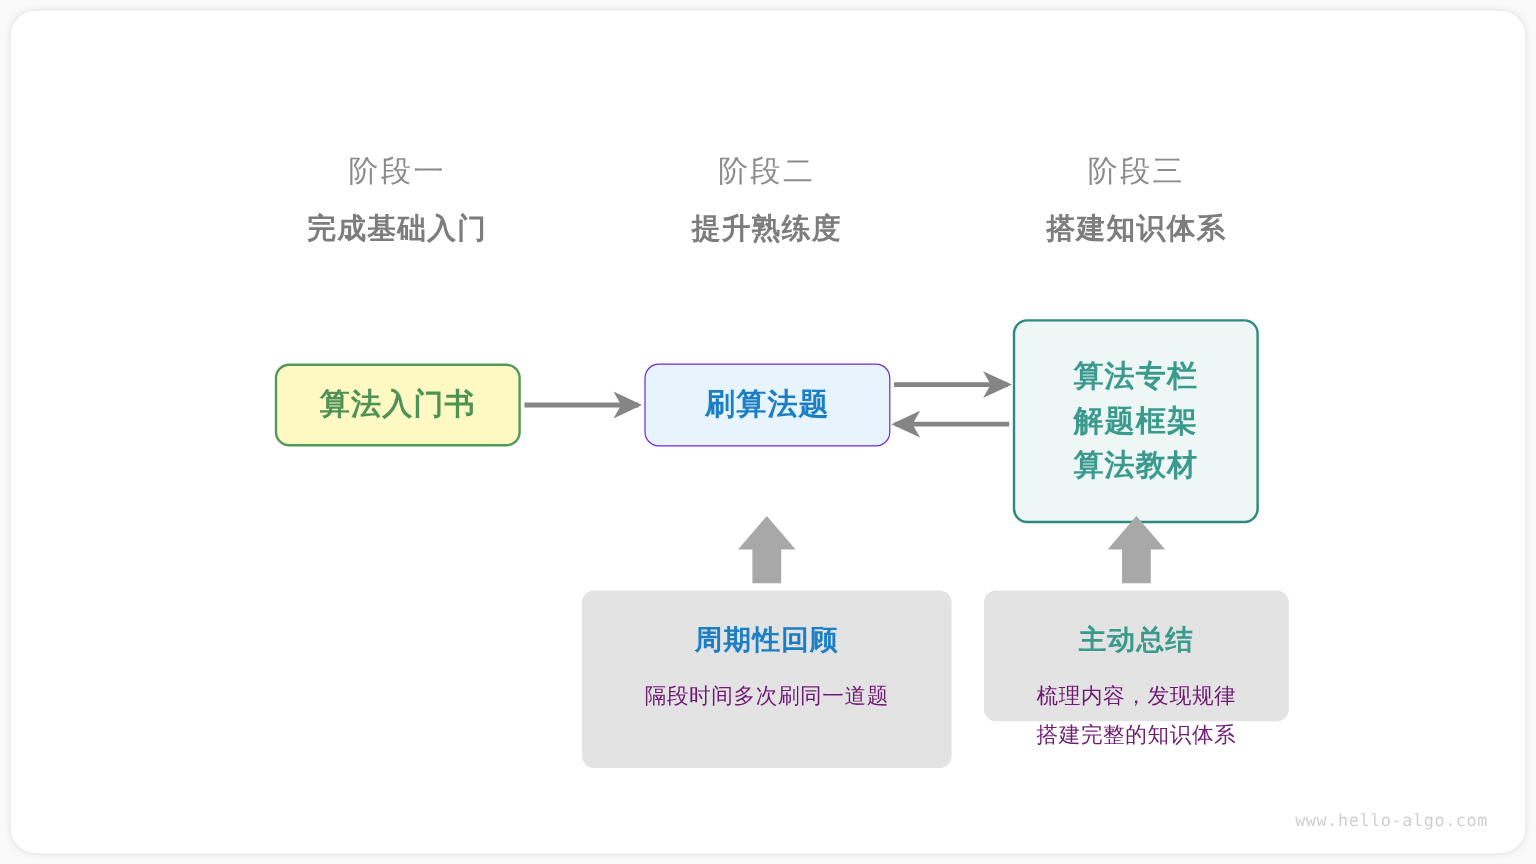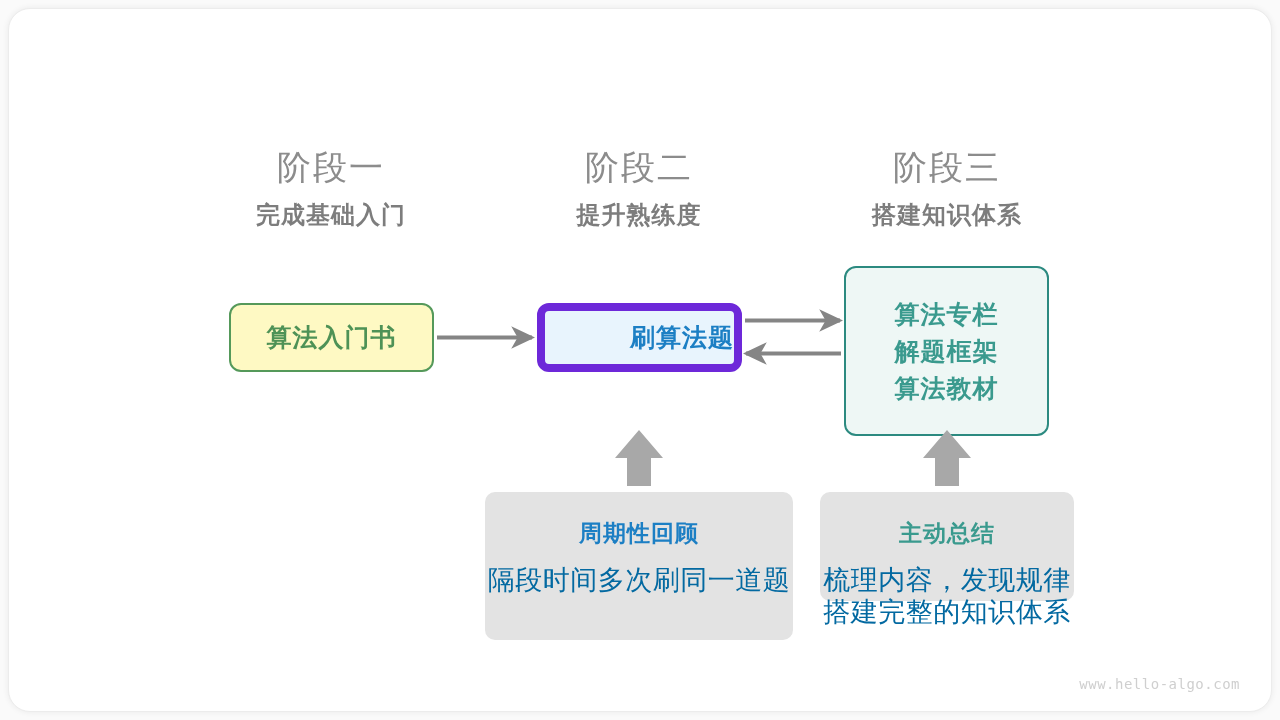--- a/index.html
+++ b/index.html
@@ -35,26 +35,25 @@
     box-sizing: border-box;
   }
 
   
   .stage-head {
     position: absolute;
     text-align: center;
     width: 240px;
   }
   .stage-num {
-    font-size: 34px;
+    font-size: 25px;
     color: #8c8c8c;
     letter-spacing: 2px;
     line-height: 34px;
     white-space: nowrap;
-    margin-top: 24px;
   }
   .stage-title {
     font-size: 24px;
     font-weight: bold;
     color: #7d7d7d;
     letter-spacing: 1px;
     line-height: 32px;
     margin-top: 15px;
     white-space: nowrap;
   }
@@ -86,23 +85,22 @@
     left: 229px; top: 303px;
     width: 205px; height: 69px;
     border: 2px solid #55995a;
     background: #fef9c3;
   }
   #node-book .node-line { color: #4e9256; }
 
   #node-practice {
     left: 537px; top: 303px;
     width: 205px; height: 69px;
-    border: 8px solid #6d28d9;
+    border: 1px solid #6d28d9;
     background: #e8f4fd;
-    align-items: flex-end;
   }
   #node-practice .node-line { color: #1c7fc4; }
 
   #node-resources {
     left: 844px; top: 266px;
     width: 205px; height: 170px;
     border: 2px solid #2c8a80;
     background: #eef7f5;
   }
   #node-resources .node-line { color: #3a9a8e; }
@@ -118,22 +116,22 @@
   }
   .tip-title {
     font-size: 23px;
     font-weight: bold;
     letter-spacing: 1px;
     line-height: 30px;
     white-space: nowrap;
   }
   .tip-body {
     margin-top: 16px;
-    font-size: 27px;
-    color: #0369a1;
+    font-size: 18px;
+    color: #701a75;
     line-height: 32px;
     letter-spacing: 0.5px;
     white-space: nowrap;
   }
 
   #tip-review {
     left: 485px; top: 492px;
     width: 308px; height: 148px;
   }
   #tip-review .tip-title { color: #1c7fc4; }

